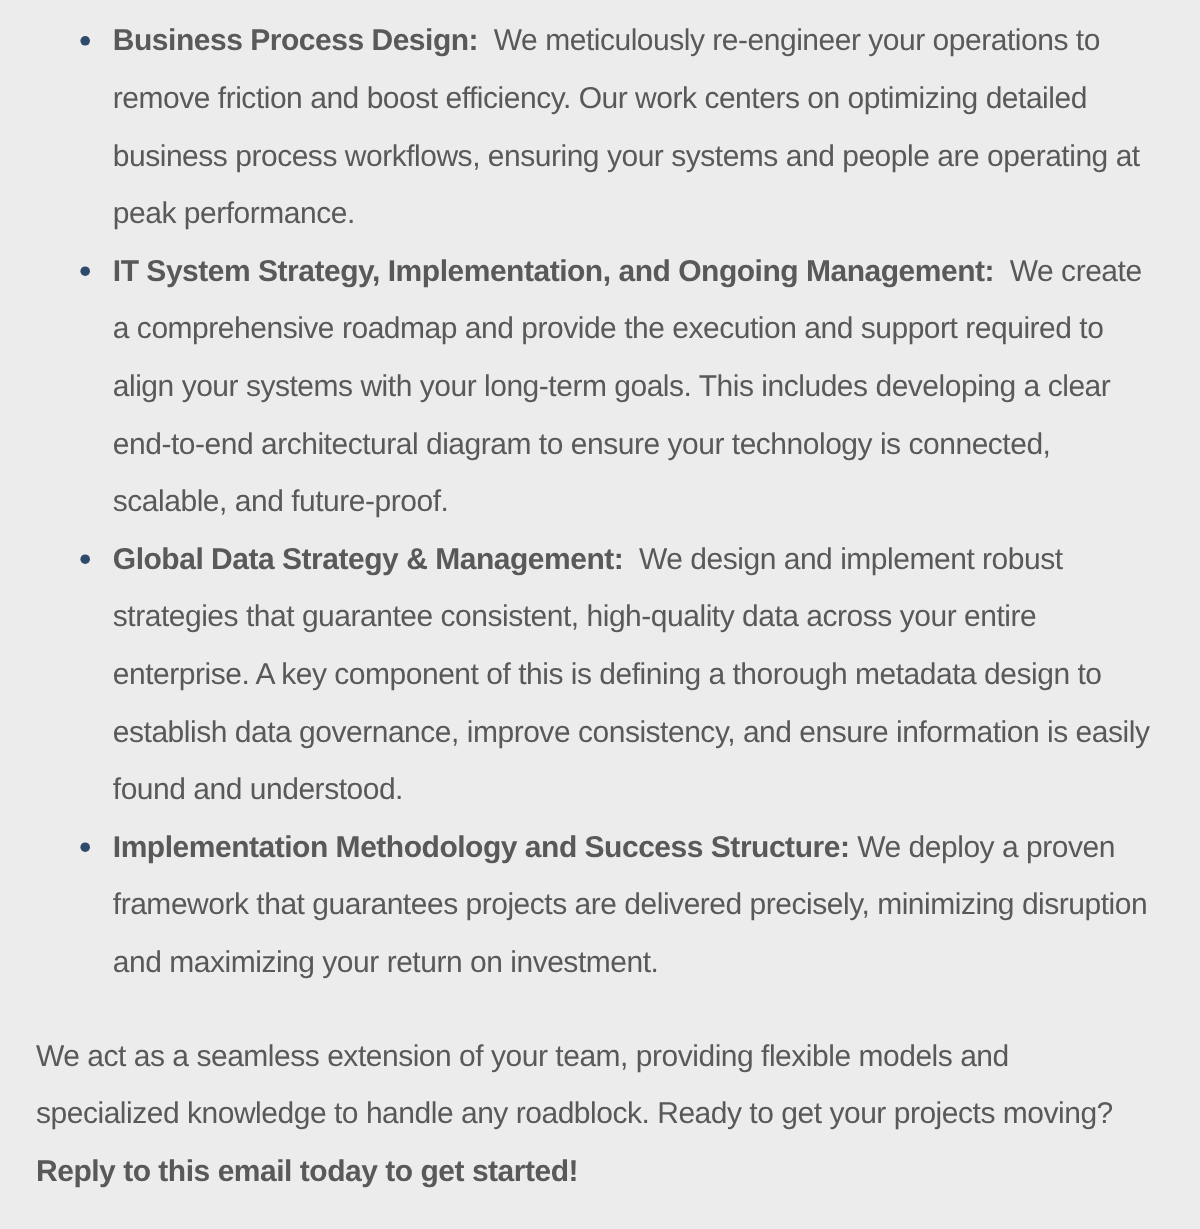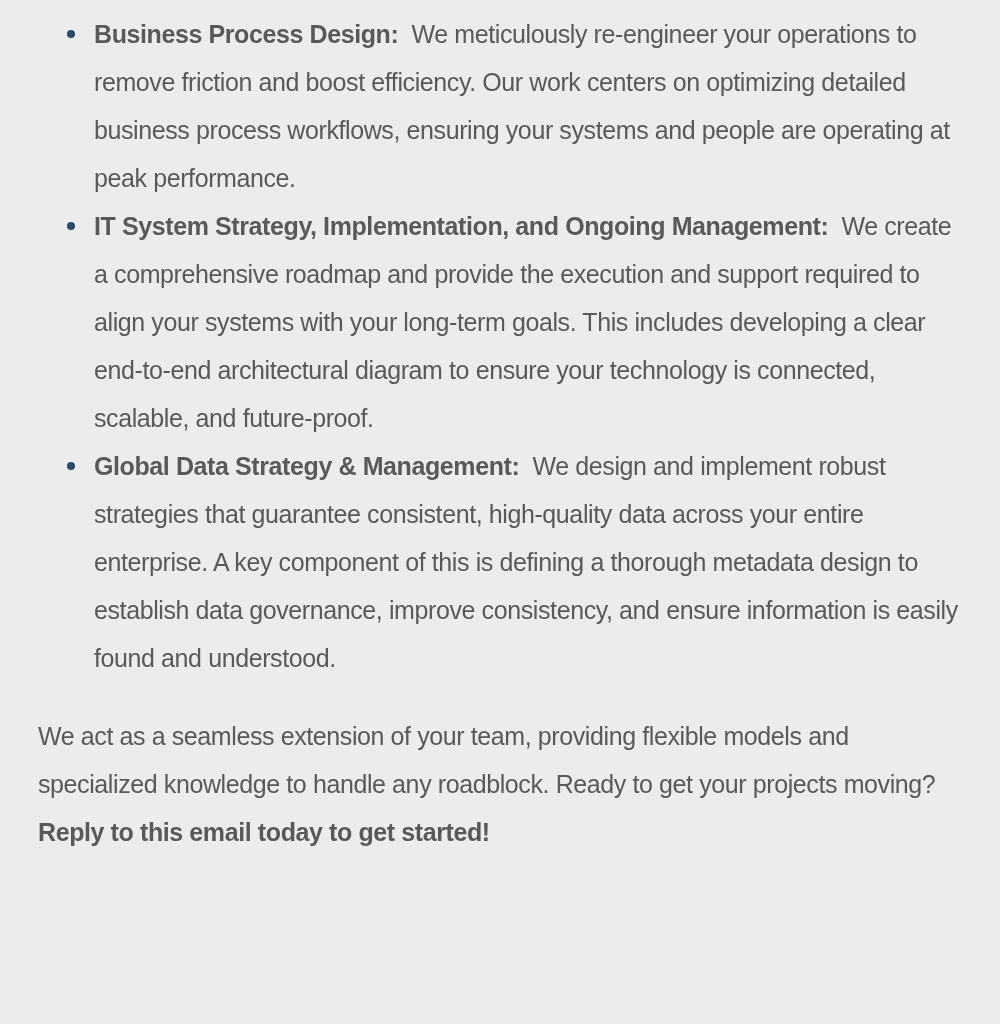--- a/index.html
+++ b/index.html
@@ -46,21 +46,21 @@
     display: inline-block;
   }
   .lead {
     font-weight: 700;
     white-space: pre-wrap;
   }
   .body-text {
     white-space: pre-wrap;
   }
   p.closing {
-    margin: 30px 0 0 8px;
+    margin: 30px 0 0 0;
     max-width: 920px;
   }
   .cta-bold {
     font-weight: 700;
     white-space: pre-wrap;
   }
 </style>
 </head>
 <body>
 
@@ -72,19 +72,23 @@
       <span class="lead">Business Process Design:</span><span class="body-text">  We meticulously re-engineer your operations to remove friction and boost efficiency. Our work centers on optimizing detailed business process workflows, ensuring your systems and people are operating at peak performance.</span>
     </li>
     <li>
       <span class="bullet-dot"></span>
       <span class="lead">IT System Strategy, Implementation, and Ongoing Management:</span><span class="body-text">  We create a comprehensive roadmap and provide the execution and support required to align your systems with your long-term goals. This includes developing a clear end-to-end architectural diagram to ensure your technology is connected, scalable, and future-proof.</span>
     </li>
     <li>
       <span class="bullet-dot"></span>
       <span class="lead">Global Data Strategy &amp; Management:</span><span class="body-text">  We design and implement robust strategies that guarantee consistent, high-quality data across your entire enterprise. A key component of this is defining a thorough metadata design to establish data governance, improve consistency, and ensure information is easily found and understood.</span>
     </li>
+    <li>
+      <span class="bullet-dot"></span>
+      <span class="lead">Implementation Methodology and Success Structure:</span><span class="body-text"> We deploy a proven framework that guarantees projects are delivered precisely, minimizing disruption and maximizing your return on investment.</span>
+    </li>
   </ul>
 
   <p class="closing">
     <span class="body-text">We act as a seamless extension of your team, providing flexible models and specialized knowledge to handle any roadblock. Ready to get your projects moving?  </span><span class="cta-bold">Reply to this email today to get started!</span>
   </p>
 
 </div>
 
 </body></html>

